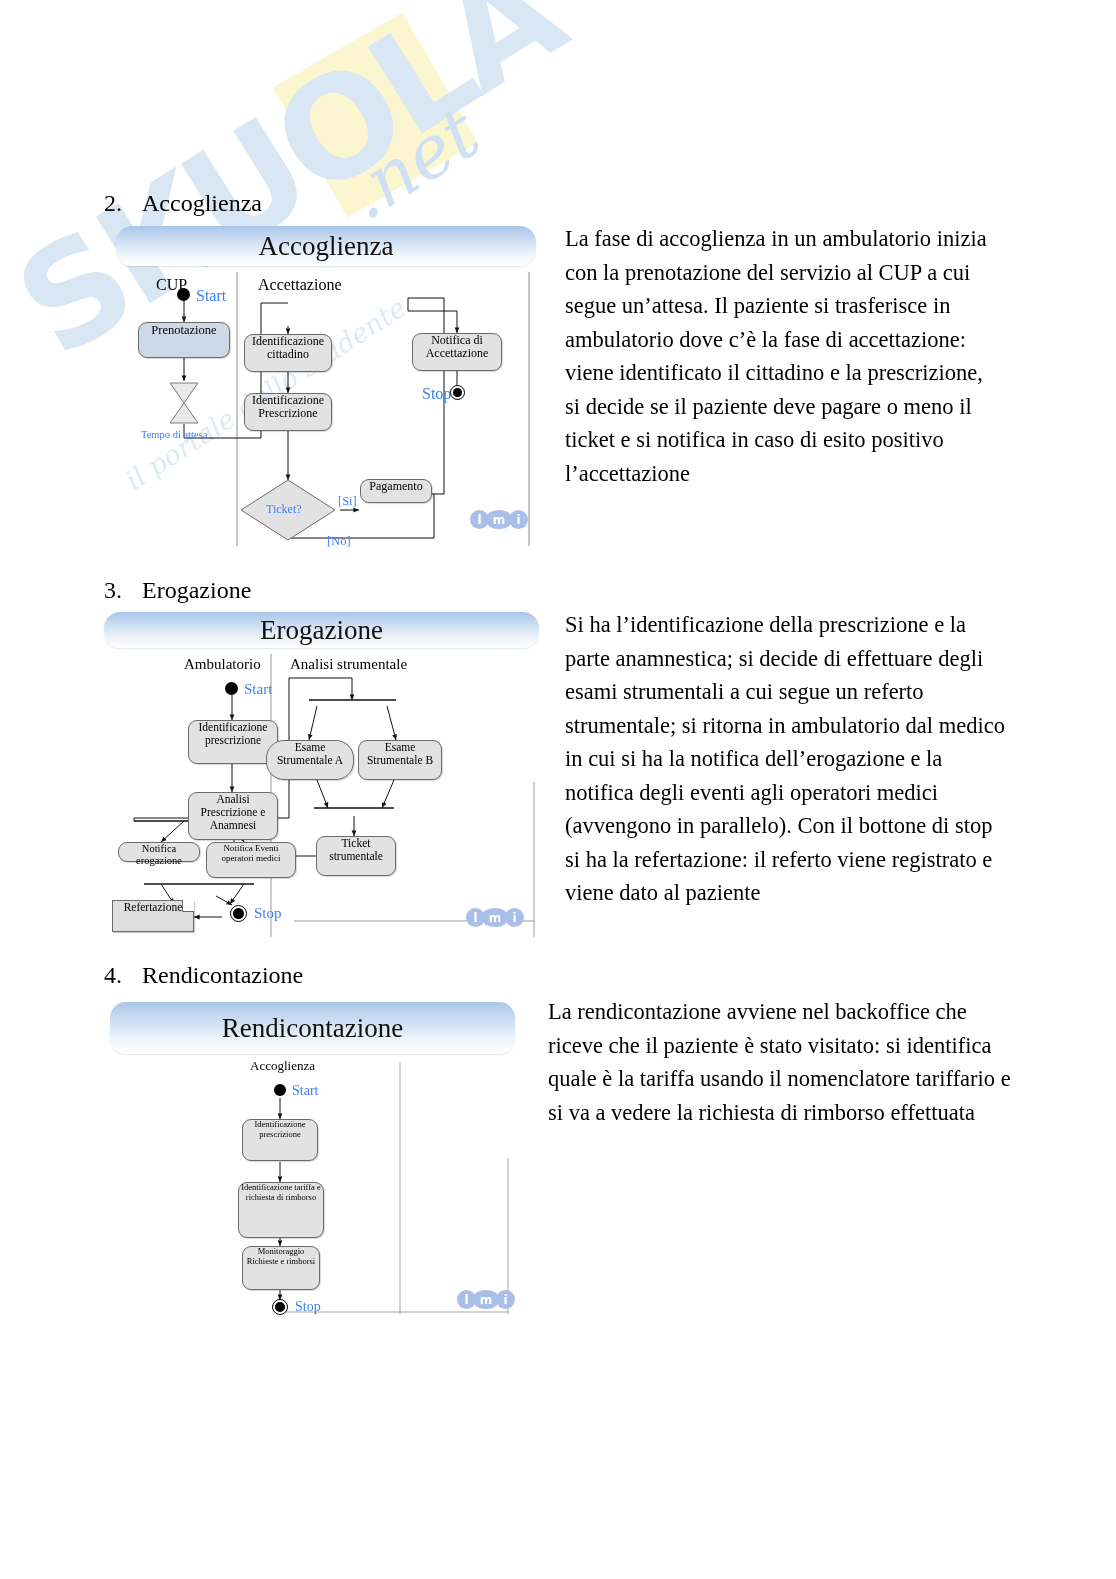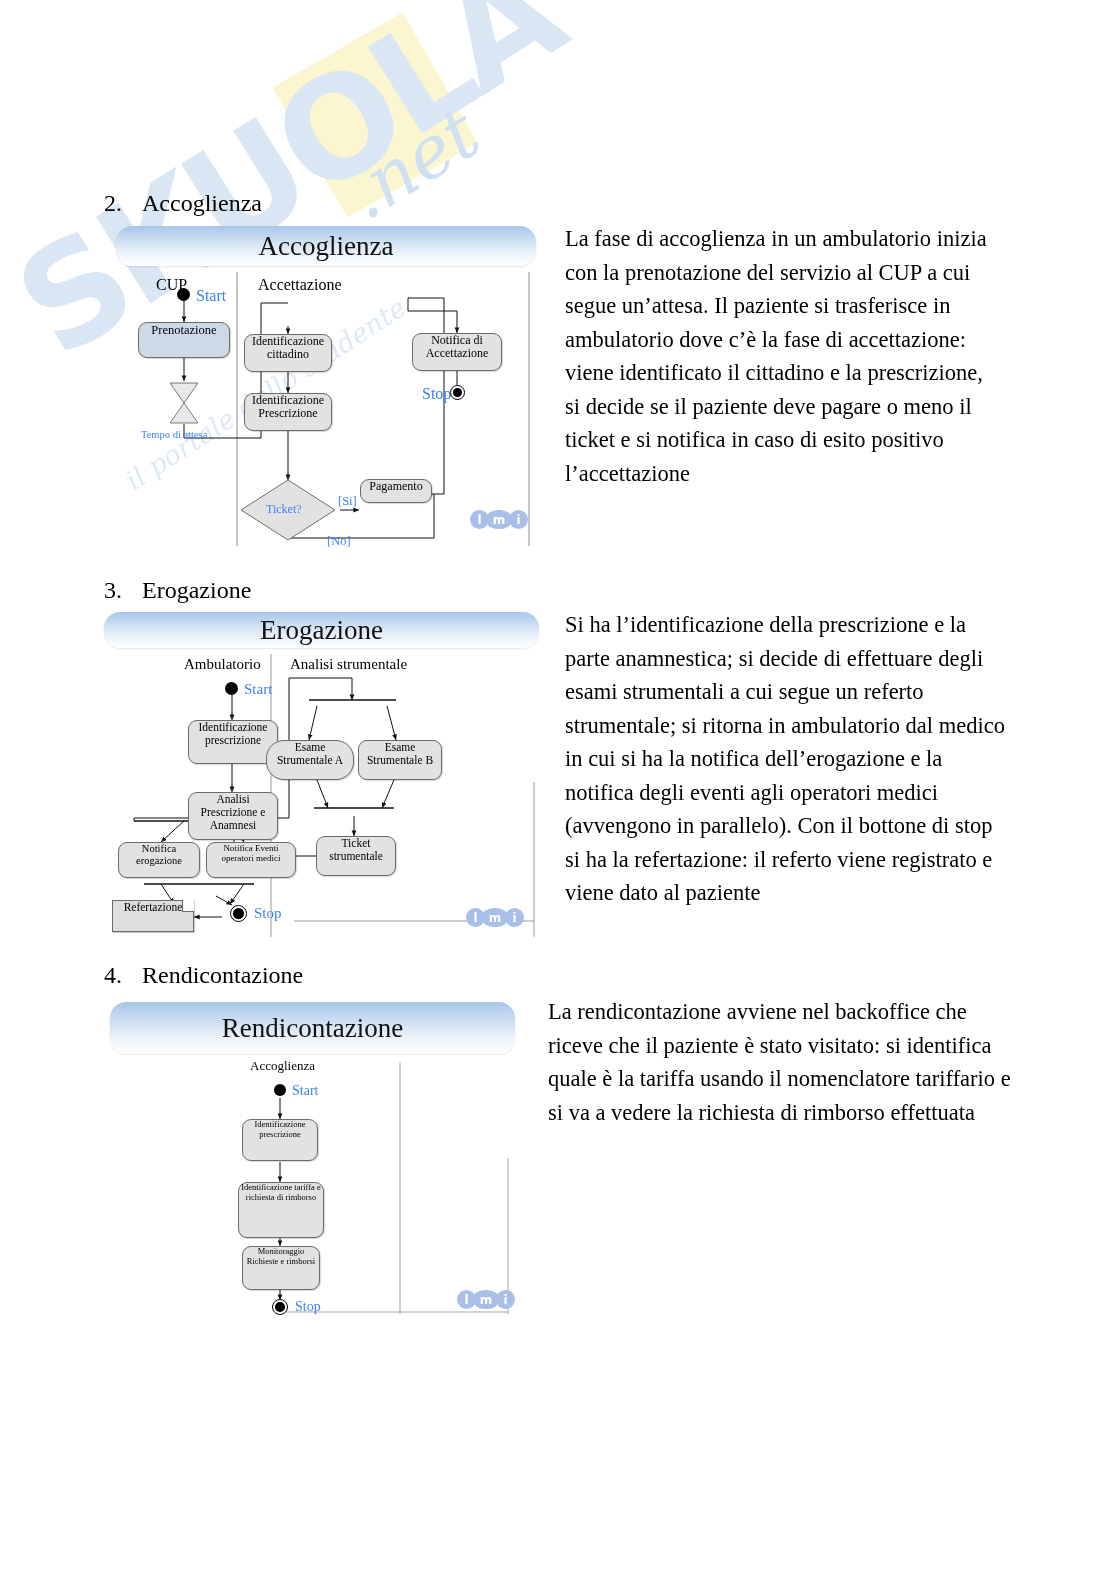--- a/index.html
+++ b/index.html
@@ -364,21 +364,21 @@
       </div>
 
       <div class="node" style="left:254px; top:128px; width:84px; height:40px; font-size:11.5px;">
         <span>Esame Strumentale B</span>
       </div>
 
       <div class="node" style="left:212px; top:224px; width:80px; height:40px; font-size:11.5px;">
         <span>Ticket strumentale</span>
       </div>
 
-      <div class="node" style="left:14px; top:230px; width:82px; height:36px; font-size:10.5px;">
+      <div class="node" style="left:14px; top:230px; width:82px; height:20px; font-size:10.5px;">
         <span>Notifica erogazione</span>
       </div>
 
       <div class="node" style="left:102px; top:230px; width:90px; height:36px; font-size:9px;">
         <span>Notifica Eventi operatori medici</span>
       </div>
 
       <div class="node note" style="left:8px; top:288px; width:82px; height:32px; font-size:11.5px;">
         <span>Refertazione</span>
       </div>

